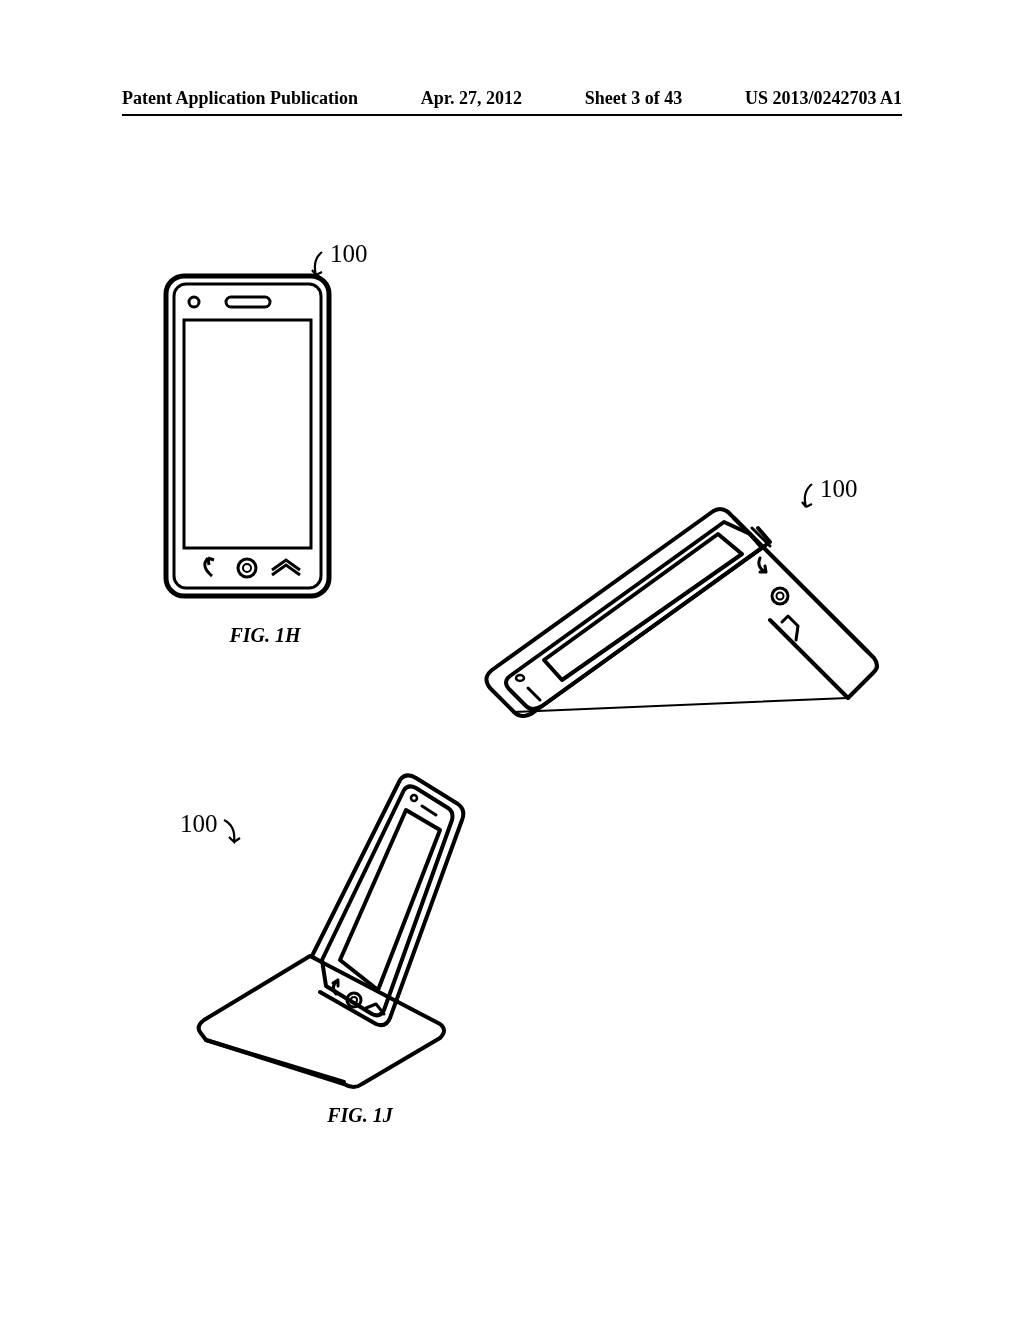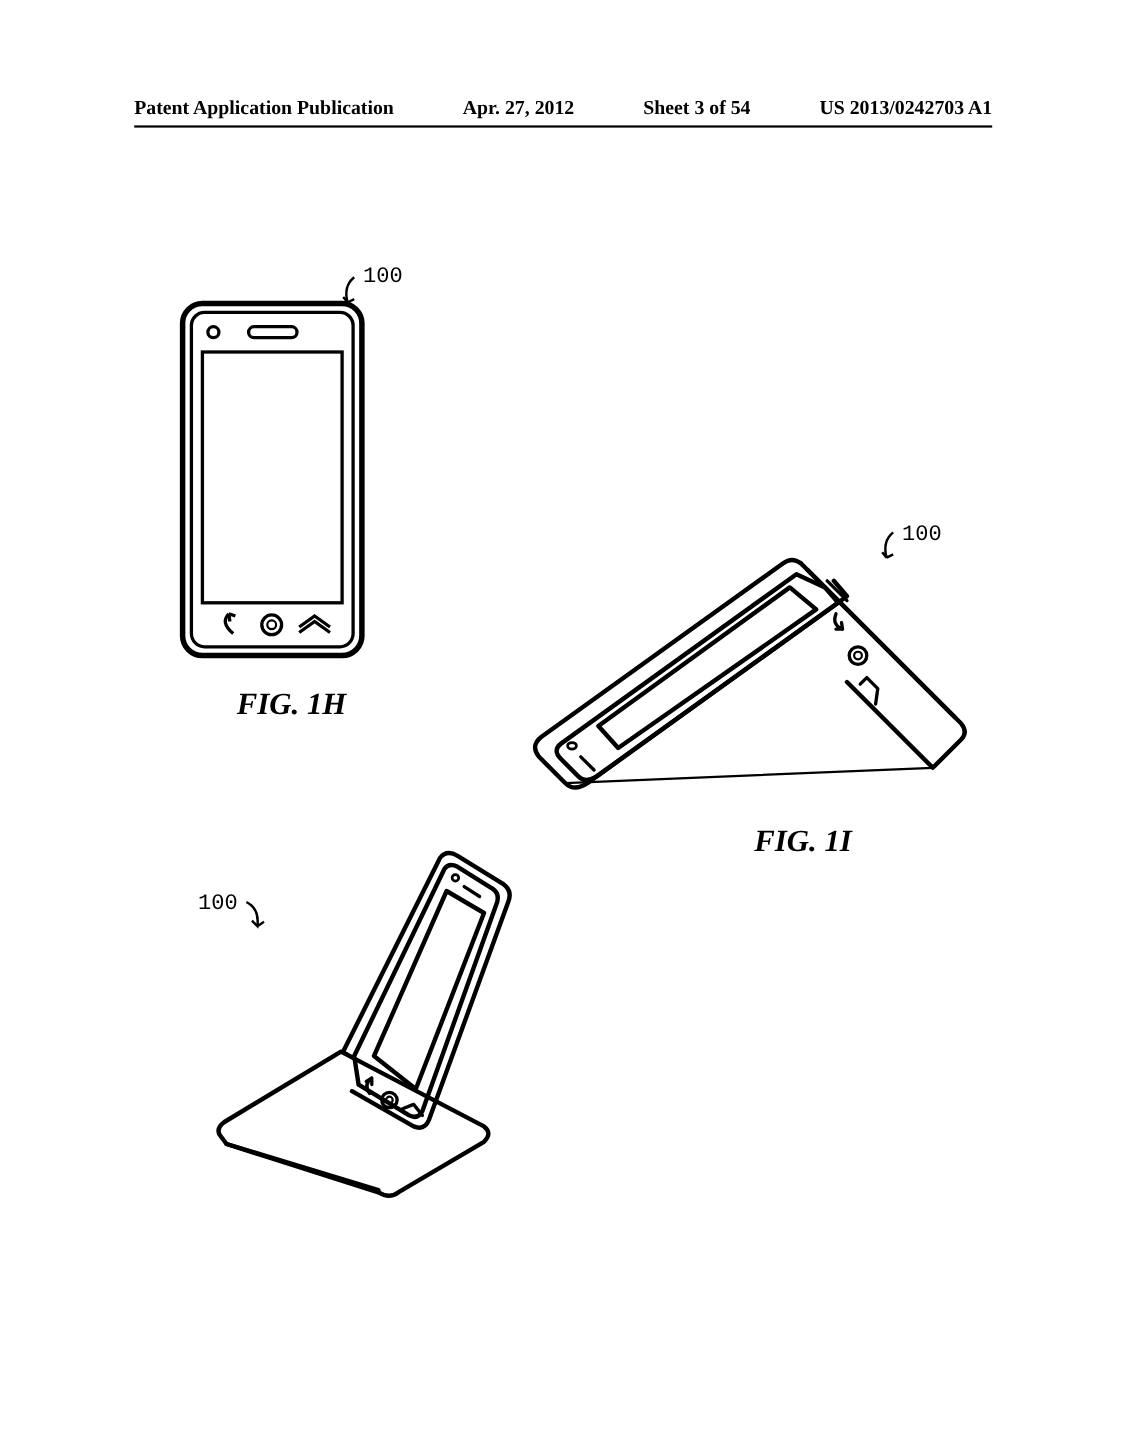--- a/index.html
+++ b/index.html
@@ -29,26 +29,26 @@
     width: 780px;
     height: 2px;
     background: #000;
   }
   .figure {
     position: absolute;
   }
   .fig-label {
     font-style: italic;
     font-weight: bold;
-    font-size: 28px;
+    font-size: 20px;
     text-align: center;
   }
   .ref-num {
-    font-size: 20px;
-    font-family: Liberation Mono, monospace;
+    font-size: 25px;
+    font-family: Liberation Serif, serif;
     position: absolute;
   }
   
   #fig1h { top: 270px; left: 160px; width: 200px; }
   #fig1h svg { width: 175px; height: 340px; }
   #fig1h .ref-num { top: -30px; left: 170px; }
   #fig1h .lead-arrow { position: absolute; top: -20px; left: 150px; }
   #fig1h .fig-label { margin-top: 10px; margin-left: 10px;}
 
   
@@ -64,21 +64,21 @@
   #fig1j .ref-num { top: 40px; left: -10px; }
   #fig1j .lead-arrow { position: absolute; top: 48px; left: 30px; }
   #fig1j .fig-label { margin-top: 10px; margin-left: 20px;}
 </style>
 </head>
 <body>
 
 <div class="header">
   <span>Patent Application Publication</span>
   <span>Apr. 27, 2012</span>
-  <span>Sheet 3 of 54</span>
+  <span>Sheet 3 of 43</span>
   <span>US 2013/0242703 A1</span>
 </div>
 <div class="header-rule"></div>
 
 <div id="fig1h" class="figure">
   <span class="ref-num">100</span>
   <svg class="lead-arrow" width="30" height="40">
     <path d="M 12 2 Q 2 10 6 25 L 2 20 M 6 25 L 12 22" fill="none" stroke="#000" stroke-width="2.2"></path>
   </svg>
   <svg viewBox="0 0 175 340">
@@ -127,21 +127,20 @@
       <path d="M 318 116 l 10 10 l -2 14 m -8 -24 l -6 6" stroke-width="3"></path>
 
       <ellipse cx="50" cy="178" rx="4" ry="3" stroke-width="2.5"></ellipse>
       <path d="M 58 188 l 12 12" stroke-width="3"></path>
 
       <path d="M 282 28 L 300 46" stroke-width="3"></path>
 
       <path d="M 44 212 L 378 198" stroke-width="2" stroke-dasharray="0"></path>
     </g>
   </svg>
-  <div class="fig-label">FIG. 1I</div>
 </div>
 
 <div id="fig1j" class="figure">
   <span class="ref-num">100</span>
   <svg class="lead-arrow" width="30" height="36">
     <path d="M 4 2 Q 16 8 14 24 L 9 19 M 14 24 L 20 20" fill="none" stroke="#000" stroke-width="2.2"></path>
   </svg>
   <svg viewBox="0 0 280 320">
     <g fill="none" stroke="#000" stroke-width="4" stroke-linejoin="round" stroke-linecap="round">
 
@@ -159,13 +158,14 @@
       <path d="M 232 36 l 14 9" stroke-width="3"></path>
 
       <path d="M 148 210 q -8 6 -2 14 m 2 -14 l -5 3 m 5 -3 l 0 6" stroke-width="3"></path>
       <circle cx="164" cy="230" r="7" stroke-width="3"></circle>
       <circle cx="164" cy="230" r="3" stroke-width="2"></circle>
       <path d="M 176 238 l 10 -4 l 8 10 m -18 -6 l 10 -4" stroke-width="3"></path>
 
       <path d="M 122 186 L 132 192" stroke-width="3"></path>
     </g>
   </svg>
+  <div class="fig-label">FIG. 1J</div>
 </div>
 
 </body></html>

